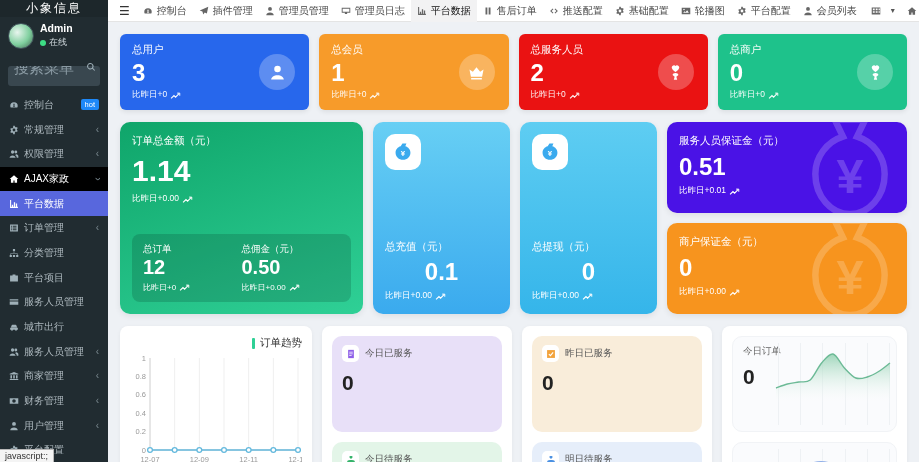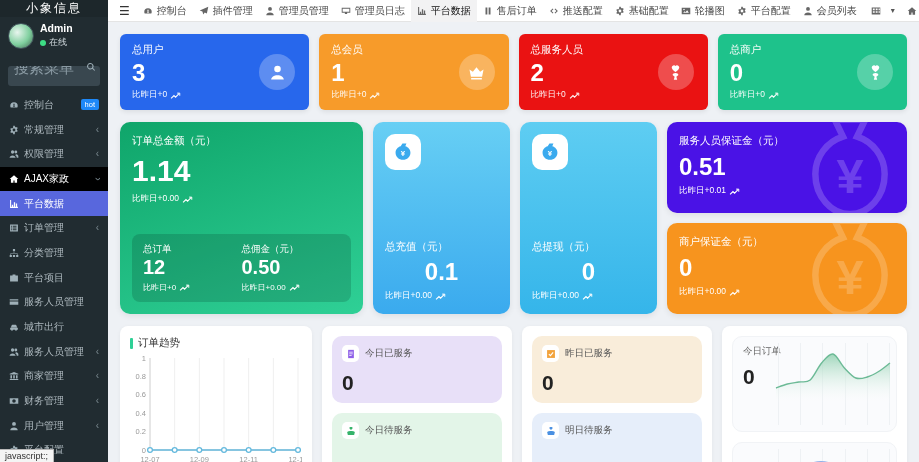--- a/index.html
+++ b/index.html
@@ -76,24 +76,24 @@
   .card-dep { flex:1; border-radius:10px; padding:12px; color:#fff; position:relative; overflow:hidden; box-shadow:0 2px 6px rgba(0,0,0,.08); }
   .card-dep .t { font-size:10.5px; }
   .card-dep .v { font-size:24px; font-weight:bold; margin-top:5px; }
   .card-dep .d { font-size:8.5px; margin-top:4px; display:flex; align-items:center; gap:3px; }
   .watermark { position:absolute; right:-8px; bottom:-26px; width:130px; height:130px; opacity:.9; }
 
   
   .row3 { display:flex; gap:10px; margin-top:12px; align-items:flex-start; }
   .card-white { background:#fff; border-radius:8px; padding:10px; box-shadow:0 1px 4px rgba(0,0,0,.05); }
   .card-trend { width:192px; flex:none; height:160px; }
-  .trend-title { display:flex; align-items:center; gap:5px; font-size:10.5px; color:#333; }
+  .trend-title { display:flex; align-items:center; gap:5px; font-size:10.5px; color:#333;justify-content:flex-end; }
   .tbar { width:3px; height:11px; background:#2fd096; border-radius:1px; }
   .card-mid { width:190px; flex:none; display:flex; flex-direction:column; gap:10px; height:160px; }
-  .tile { border-radius:10px; padding:9px 10px; height:67px; flex:none; }
+  .tile { border-radius:10px; padding:9px 10px; height:96px; flex:none; }
   .tile .head { display:flex; align-items:center; gap:6px; font-size:9.5px; color:#555; }
   .tile .v { font-size:21px; font-weight:bold; color:#222; margin-top:9px; }
   .tbox { width:17px; height:17px; border-radius:5px; background:#fff; display:flex; align-items:center; justify-content:center; }
   .tbox .ic { width:10px; height:10px; }
   .tile.purple { background:#e8e0f8; } .tile.purple .ic { color:#8e5fe8; }
   .tile.cream { background:#f9edda; } .tile.cream .ic { color:#f2a33c; }
   .tile.green { background:#e3f5e8; } .tile.green .ic { color:#35b36a; }
   .tile.blue  { background:#e6eefa; } .tile.blue .ic { color:#4a90e2; }
   .card-right { flex:1; display:flex; flex-direction:column; gap:10px; height:160px; min-width:0; }
   .spark-tile { background:#fafbfd; border:1px solid #f1f3f6; border-radius:10px; height:96px; flex:none; position:relative; padding:8px 10px; overflow:hidden; }

